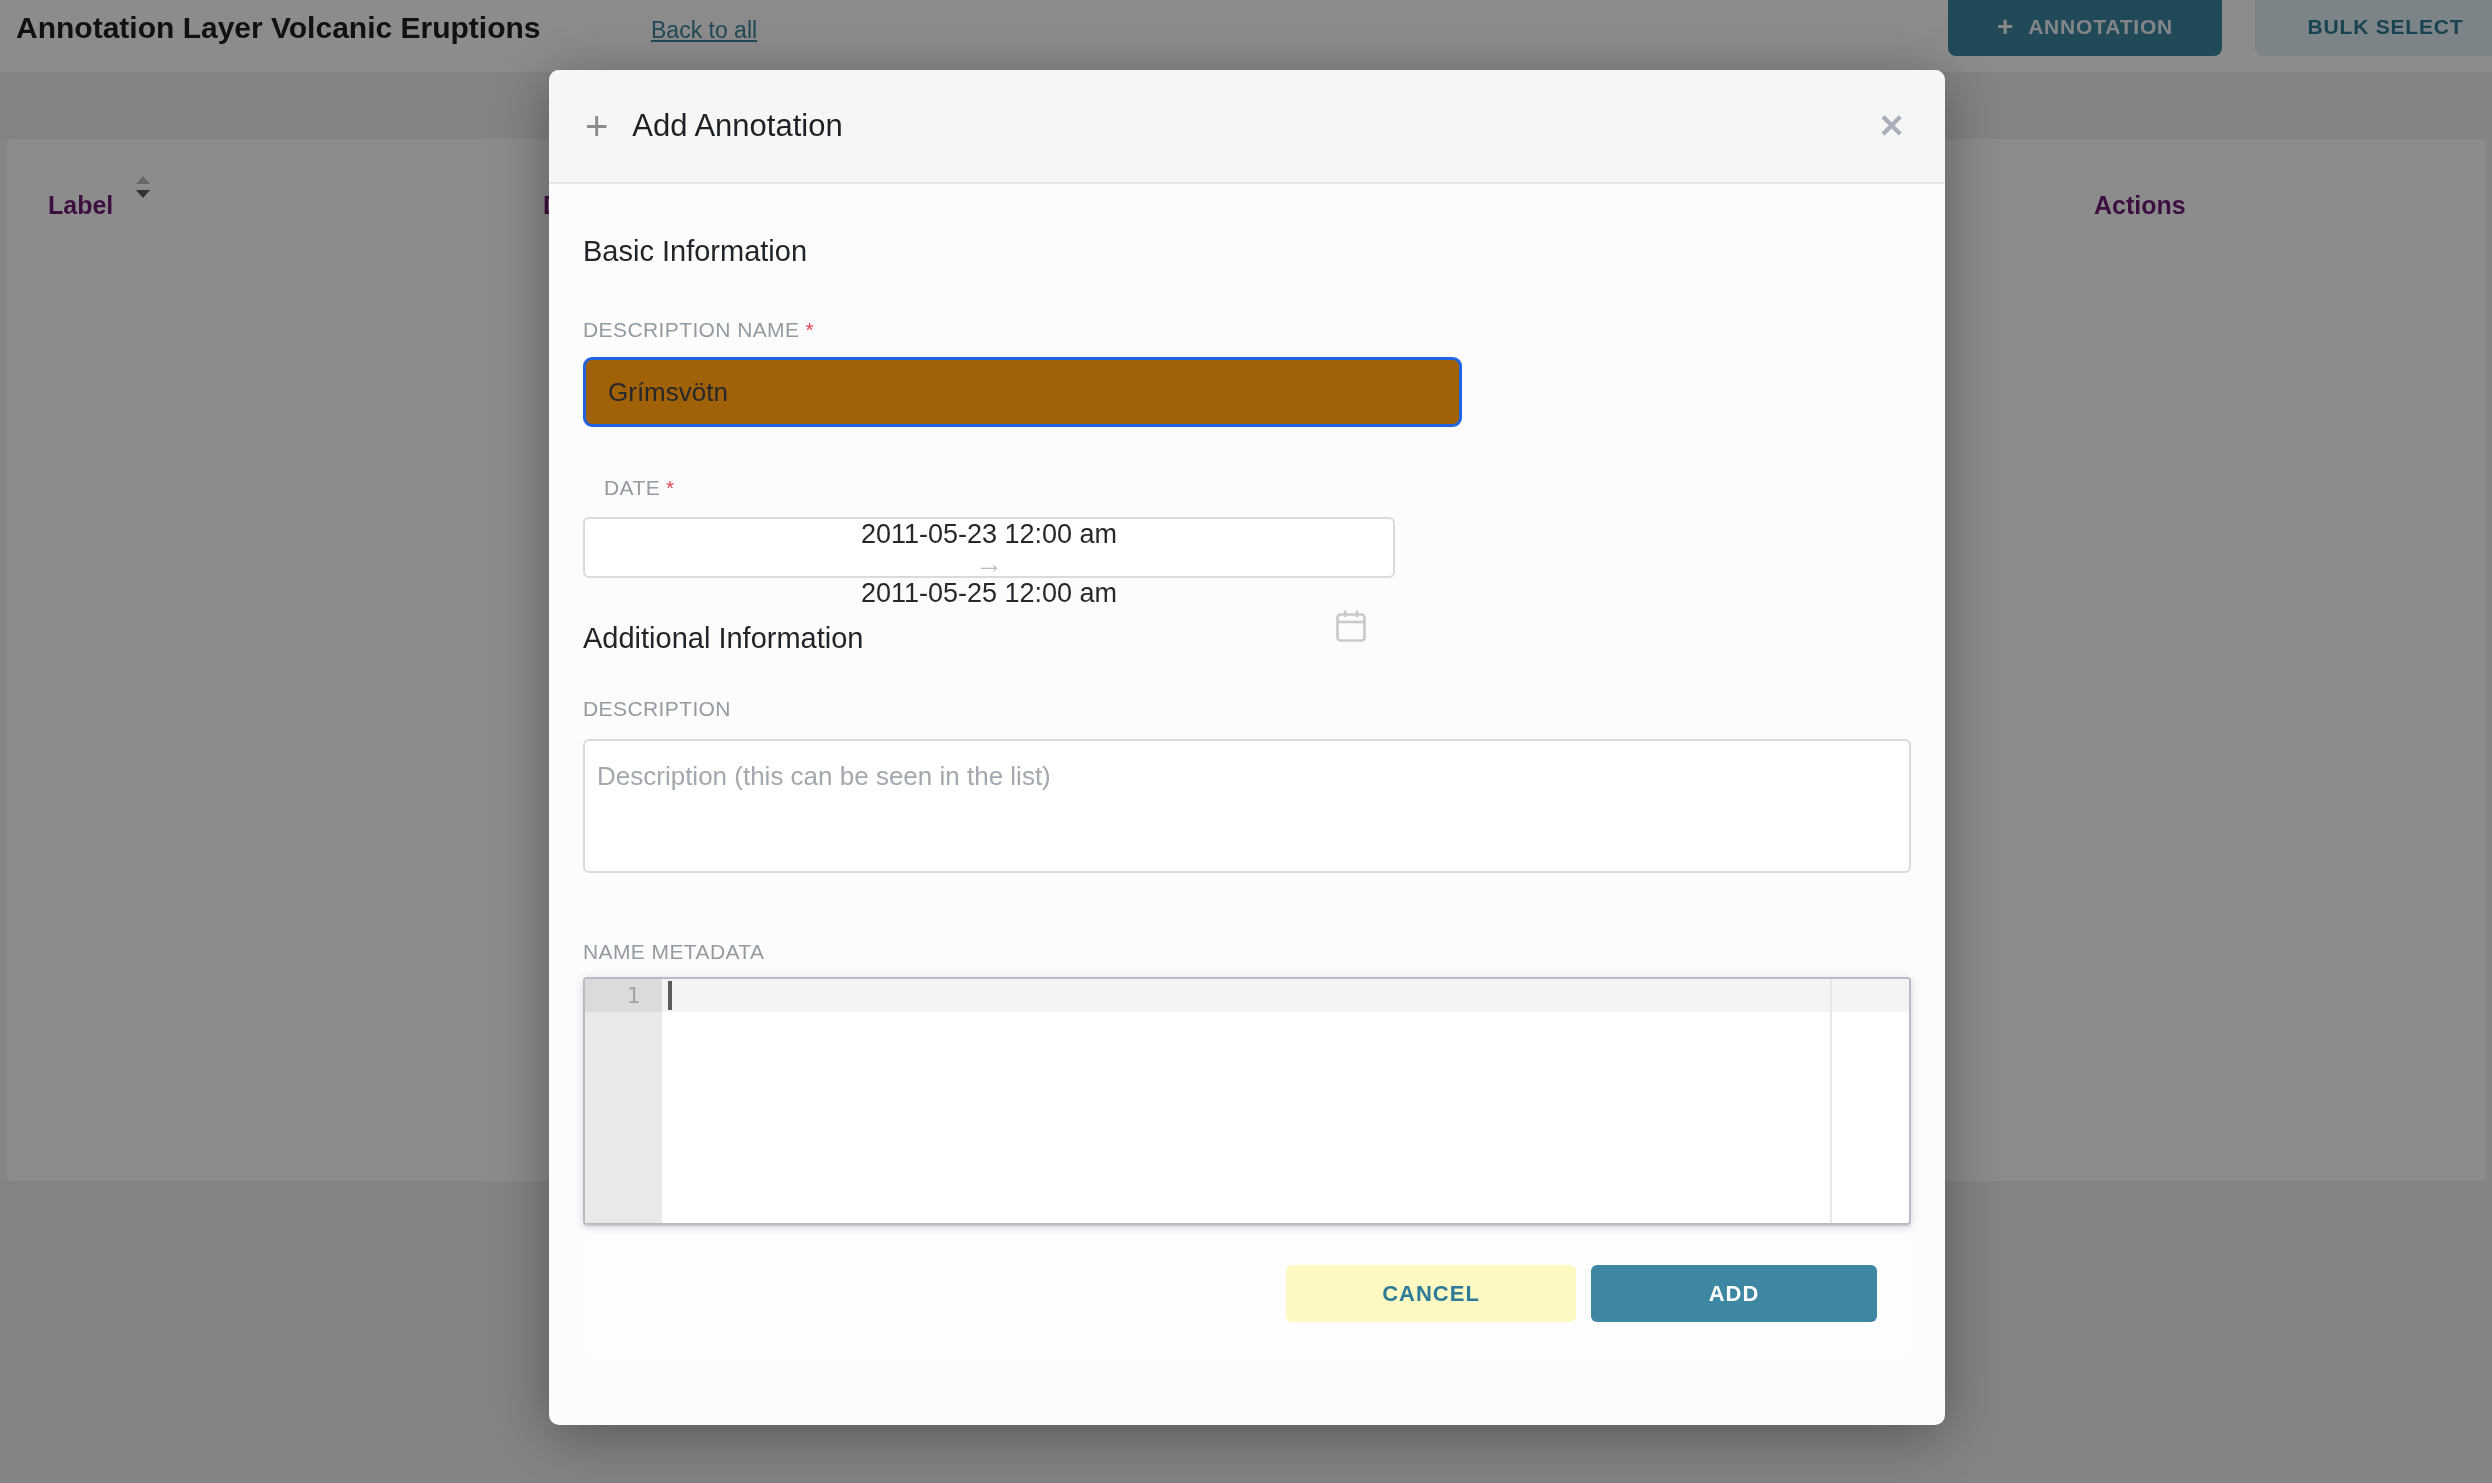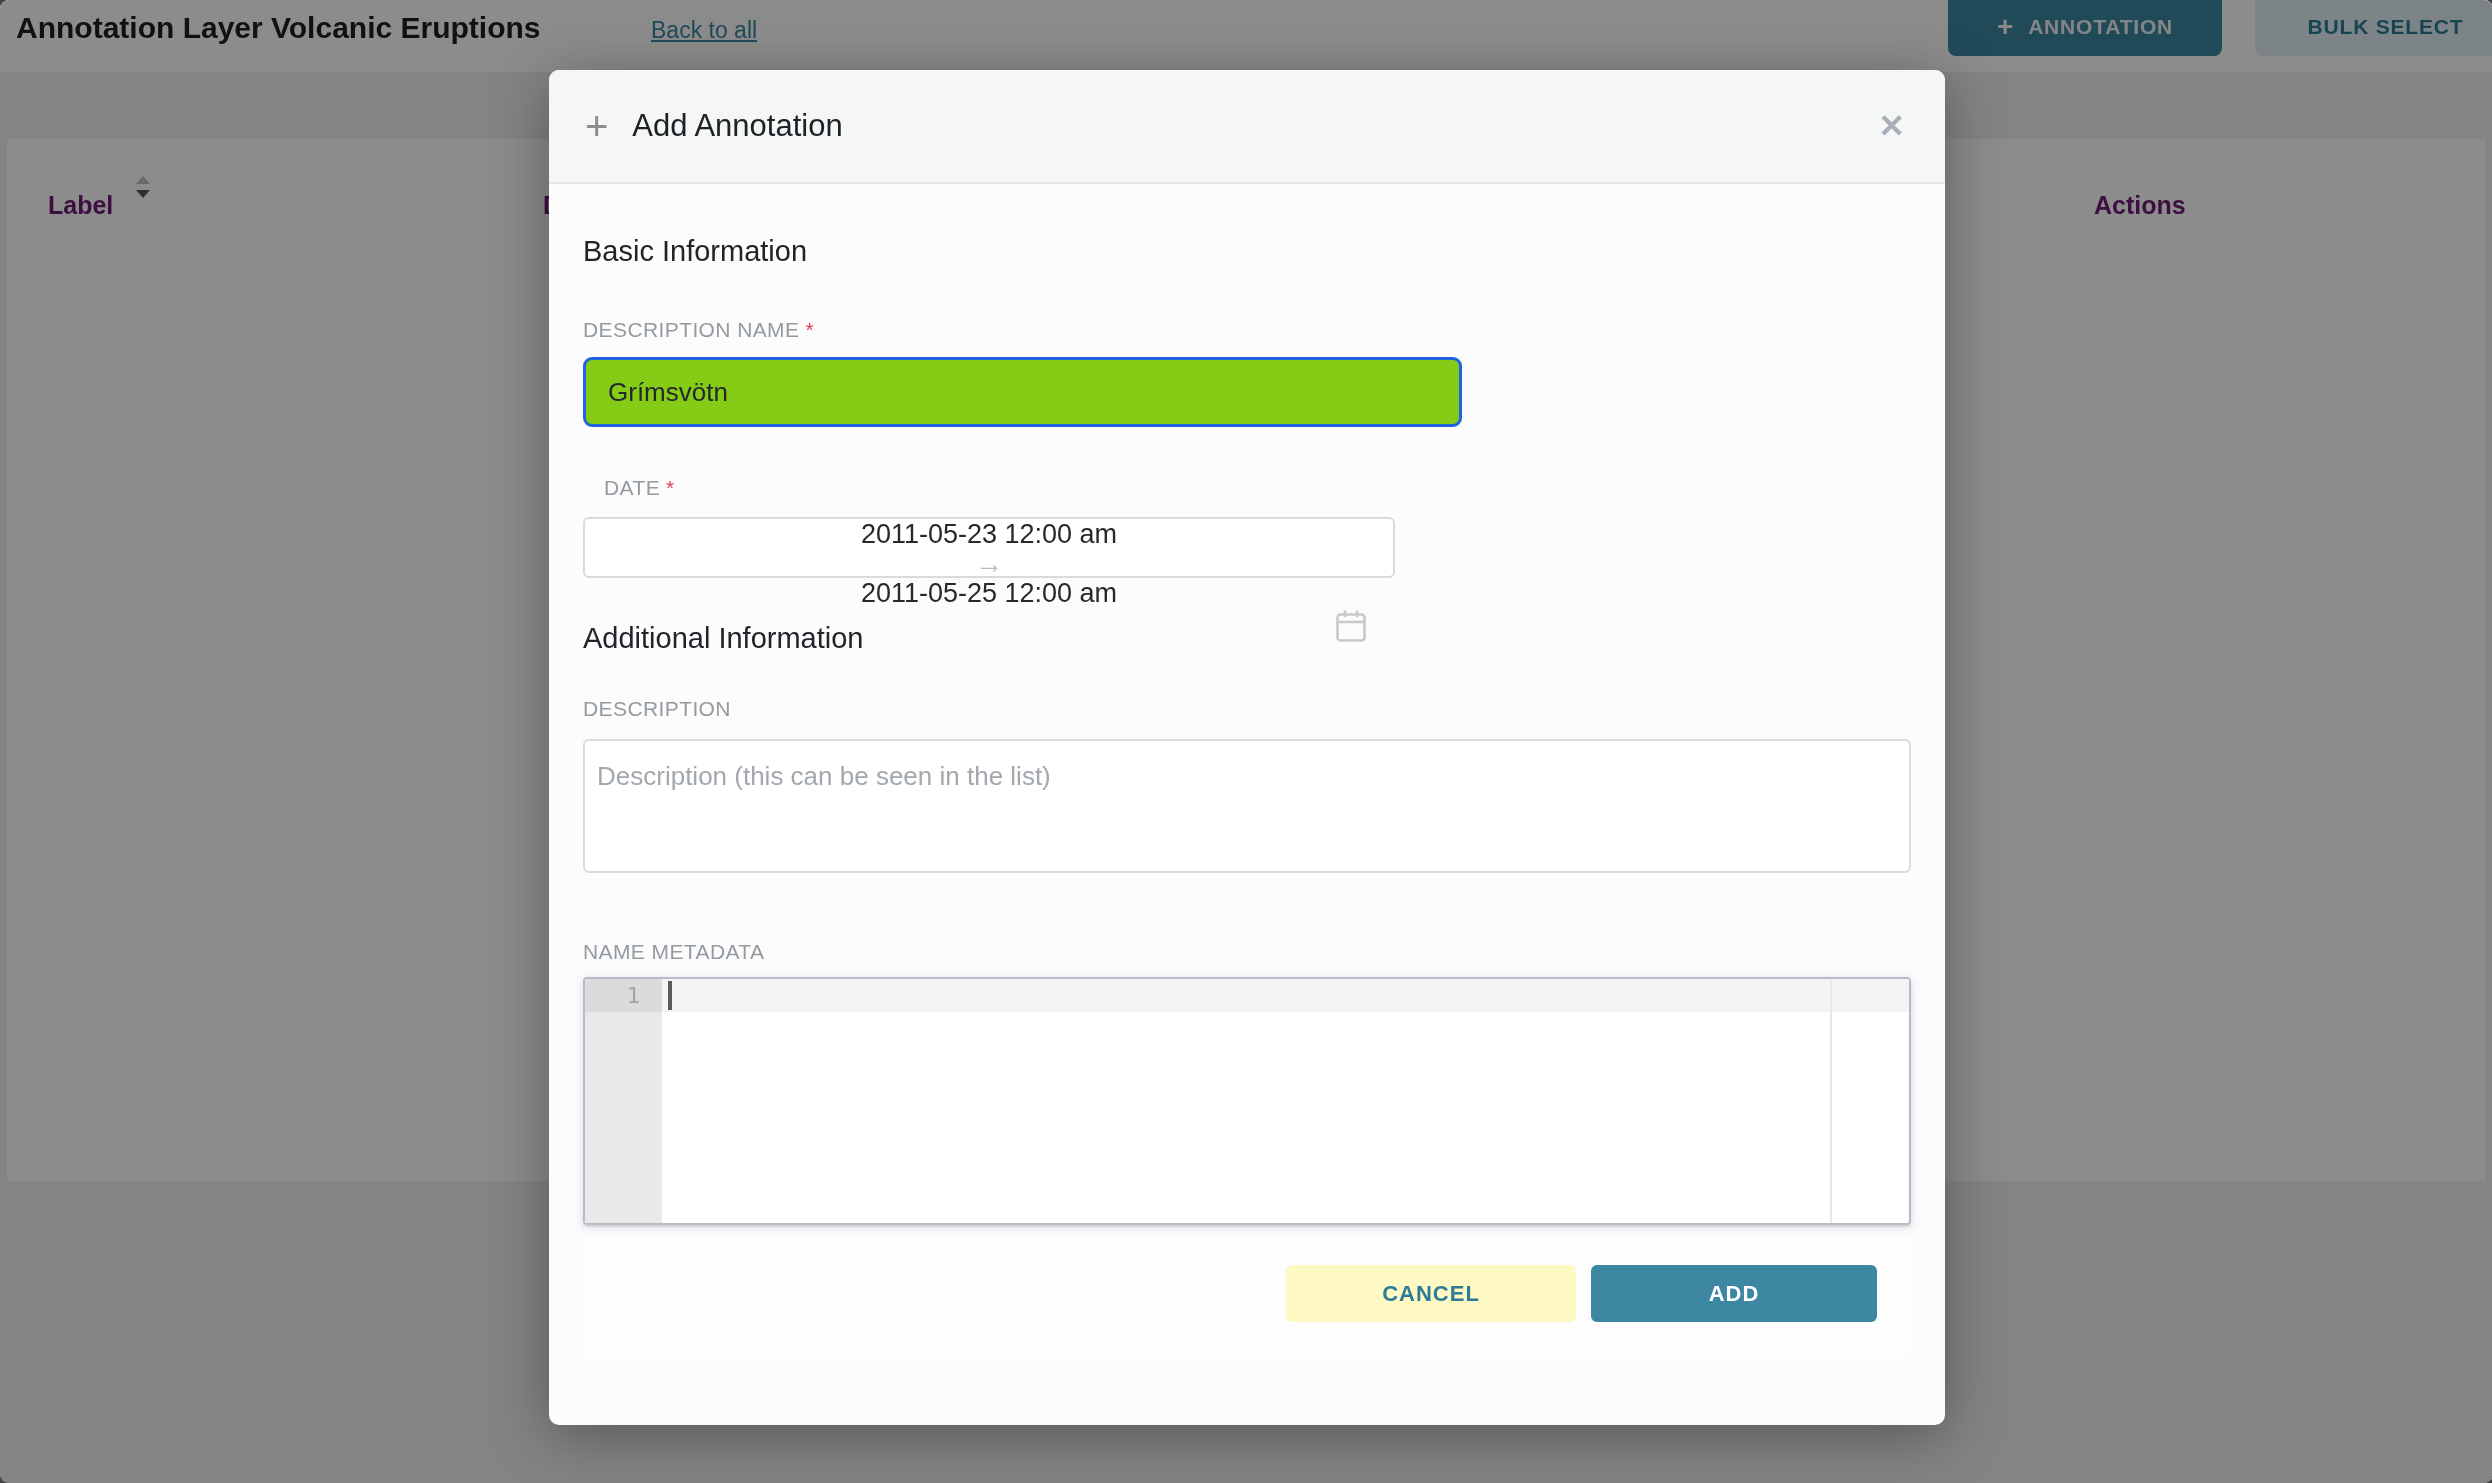--- a/index.html
+++ b/index.html
@@ -1,18 +1,18 @@
 <!DOCTYPE html>
 <html><head>
 <meta charset="utf-8">
 <style>
   html,body{margin:0;padding:0;background:#444;}
   *{box-sizing:border-box;}
   .screen{position:relative;width:2493px;height:1483px;overflow:hidden;
-    font-family:"Liberation Sans",sans-serif;background:#f0f0f0;border-radius:9px;}
+    font-family:"Liberation Sans",sans-serif;background:#f0f0f0;}
 
   
   .app-header{position:absolute;left:0;top:0;width:2493px;height:72px;background:#ffffff;}
   .page-title{position:absolute;left:16px;top:0;height:55px;line-height:55px;
     font-size:30px;font-weight:700;color:#1e1f21;white-space:nowrap;}
   .back-link{position:absolute;left:651px;top:0;height:61px;line-height:61px;
     font-size:23px;color:#3d87a3;text-decoration:underline;cursor:pointer;white-space:nowrap;}
   .btn{display:flex;align-items:center;justify-content:center;border-radius:8px;
     font-weight:600;letter-spacing:0.8px;cursor:pointer;border:none;}
   .btn-annotation{position:absolute;left:1948px;top:-9px;width:274px;height:65px;
@@ -55,21 +55,21 @@
   .section-title.additional{margin-top:43px;}
   .field-label{font-size:21px;line-height:26px;color:#939aa0;letter-spacing:0.4px;
     font-weight:400;}
   .fl-name{margin-top:48px;}
   .fl-date{margin-top:48px;margin-left:21px;}
   .fl-desc{margin-top:40px;}
   .fl-json{margin-top:66px;}
   .req{color:#e04355;margin-left:6px;}
 
   .name-input{display:block;margin-top:14px;width:879px;height:70px;
-    border:3px solid #2264e0;border-radius:9px;background:#84cc16;
+    border:3px solid #2264e0;border-radius:9px;background:#a16207;
     padding:0 22px;font-size:26px;color:#26282b;outline:none;
     font-family:"Liberation Sans",sans-serif;}
 
   .datebox{margin-top:16px;width:812px;height:61px;border:2px solid #dadada;
     border-radius:6px;background:#ffffff;display:flex;align-items:center;
     padding:0 26px;cursor:pointer;flex-direction:column;}
   .date-text{font-size:27px;color:#26282b;white-space:nowrap;}
   .range-arrow{font-size:28px;color:#bcbcbc;margin:0 30px;line-height:1;}
   .cal-icon{margin-left:auto;display:flex;}
 

